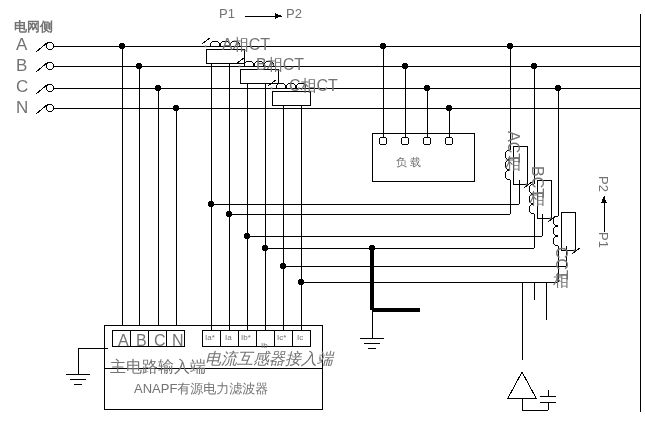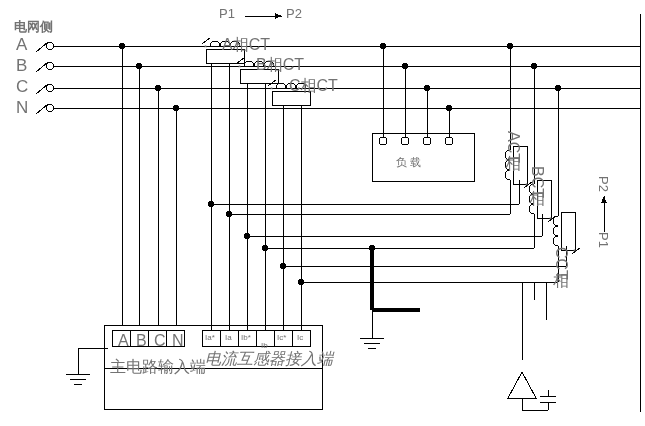--- a/index.html
+++ b/index.html
@@ -303,14 +303,15 @@
 
   <div class="lbl xsm" style="left:205px; top:334px;">Ia*</div>
   <div class="lbl xsm" style="left:225px; top:334px;">Ia</div>
   <div class="lbl xsm" style="left:241px; top:334px;">Ib*</div>
   <div class="lbl xsm" style="left:261px; top:334px;margin-top:8px;">Ib</div>
   <div class="lbl xsm" style="left:277px; top:334px;">Ic*</div>
   <div class="lbl xsm" style="left:297px; top:334px;">Ic</div>
 
   <div class="lbl sm" style="left:110px; top:351px;margin-top:8px;">主电路输入端</div>
   <div class="lbl sm" style="left:205px; top:351px;font-style:italic;">电流互感器接入端</div>
+  <div class="lbl mid" style="left:134px; top:382px;">ANAPF有源电力滤波器</div>
 
 </div>
 
 </body></html>

